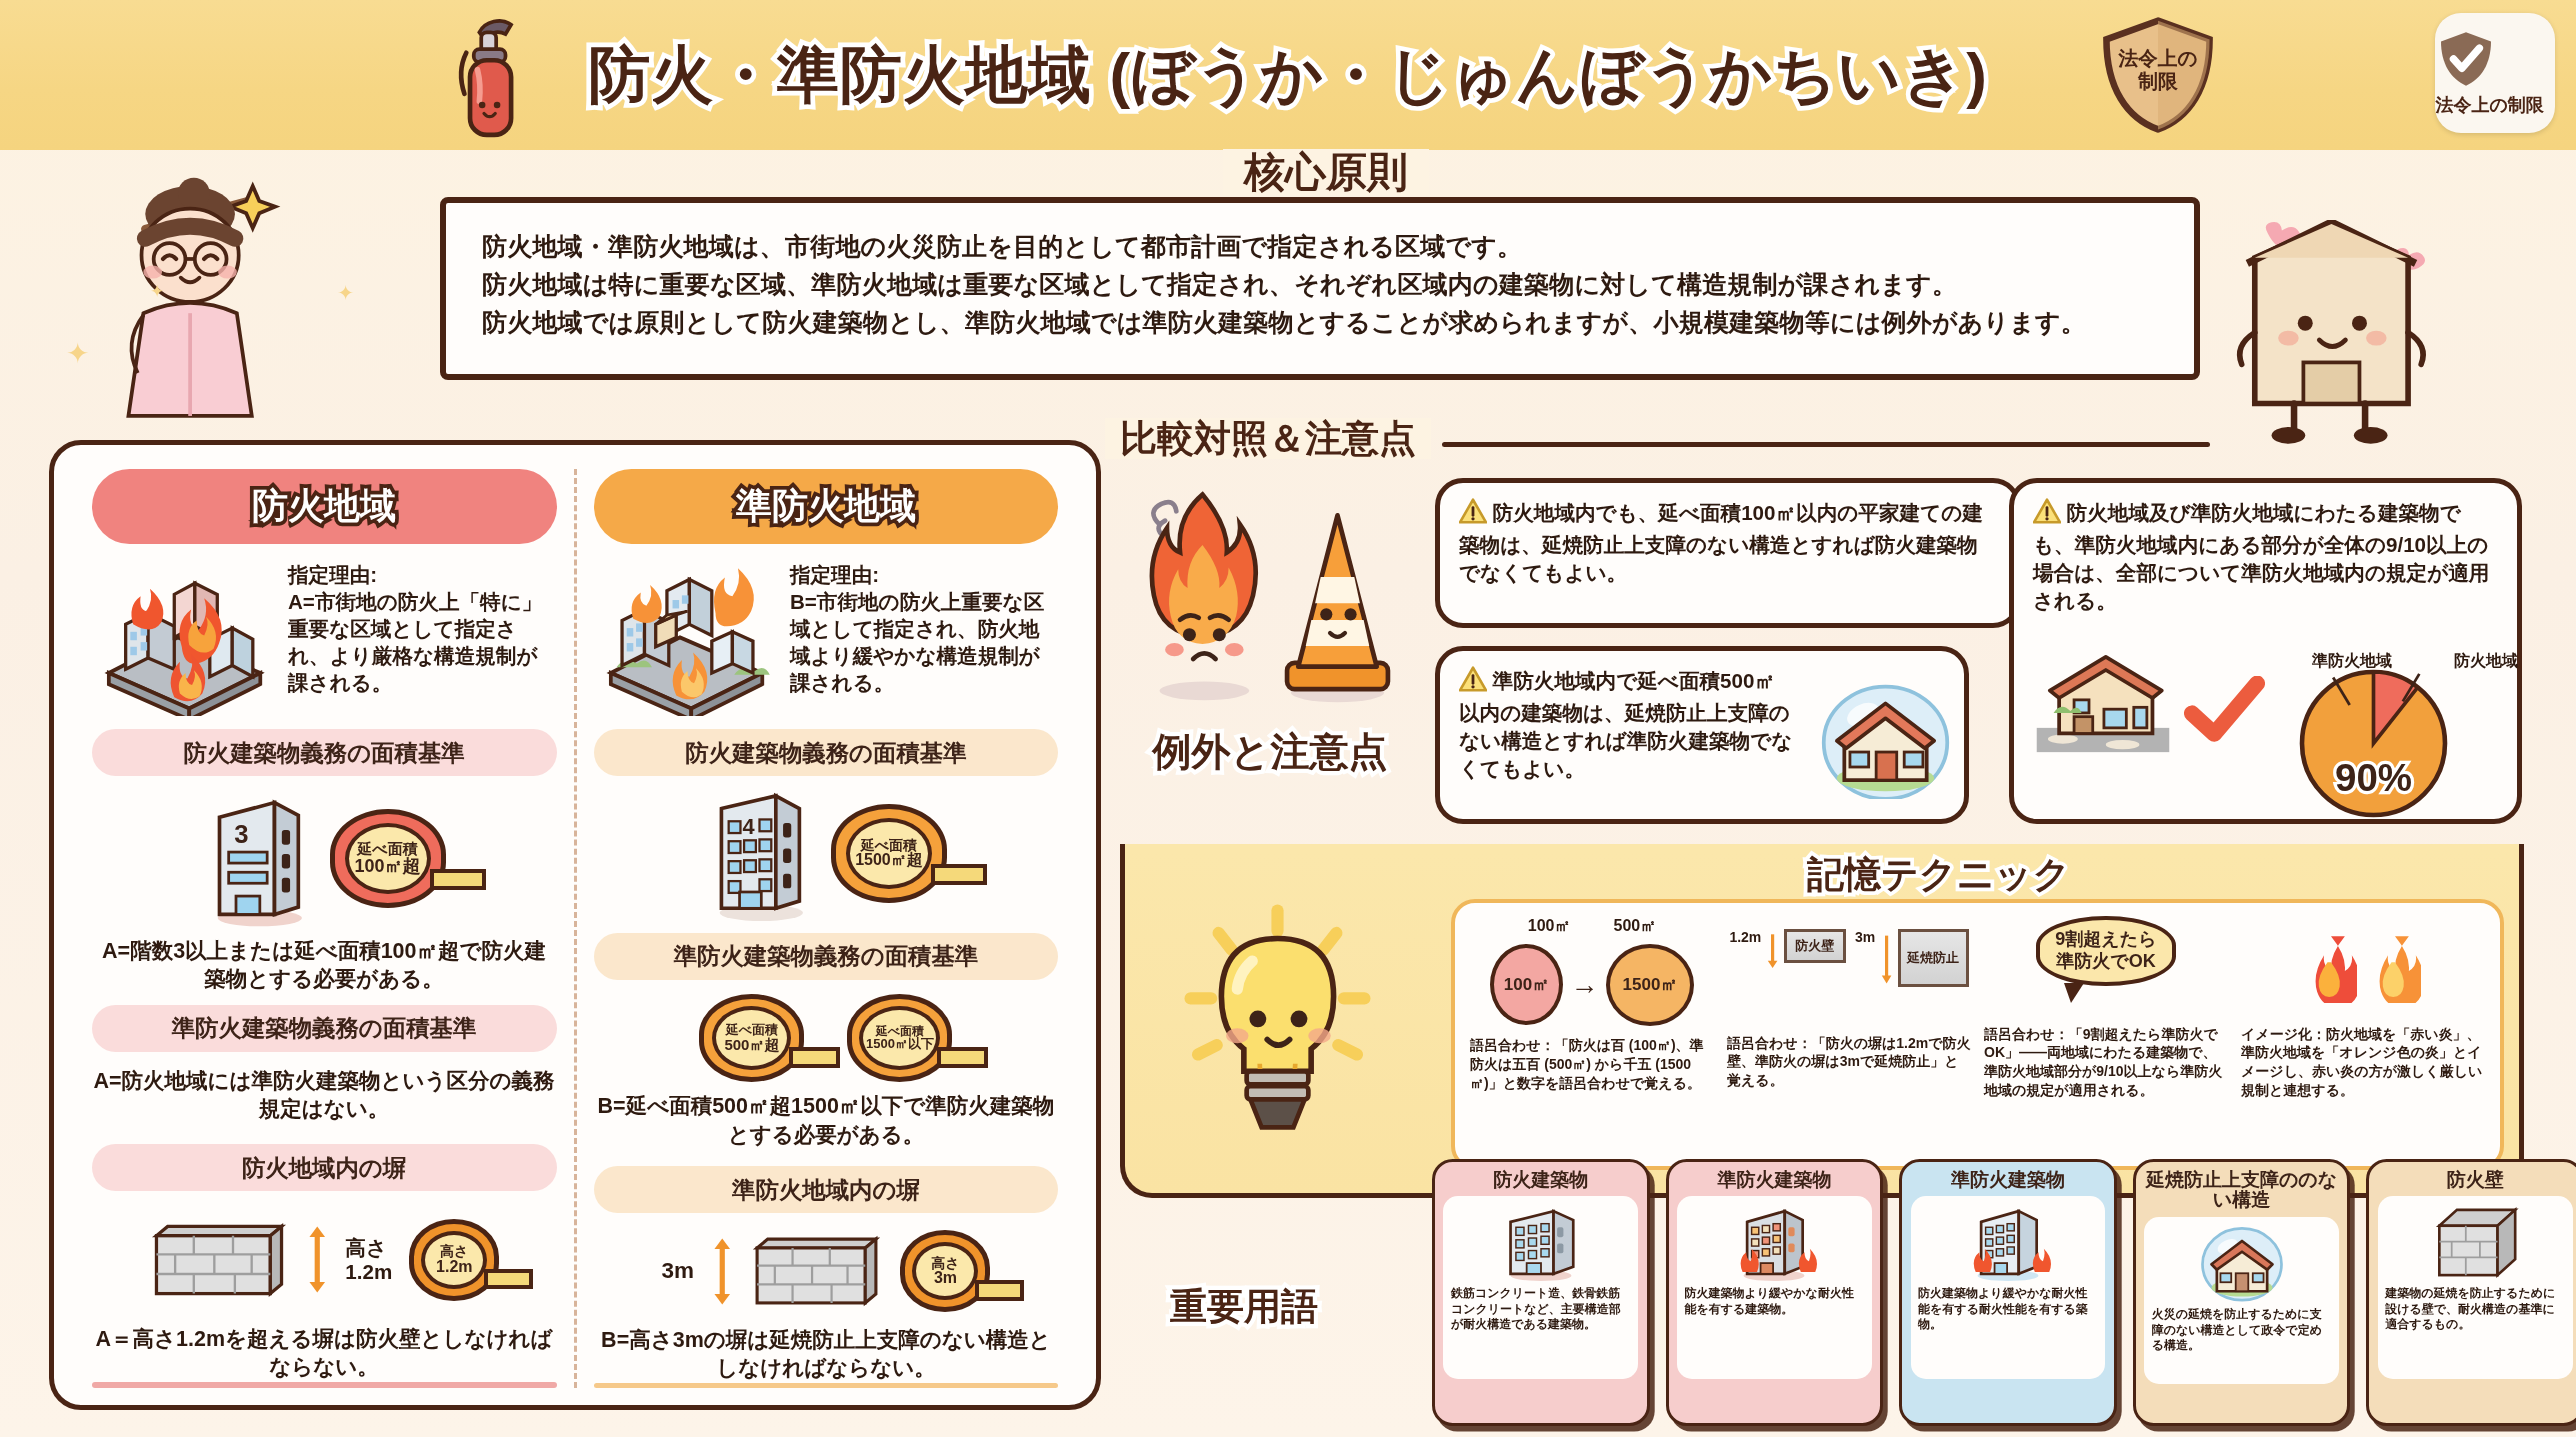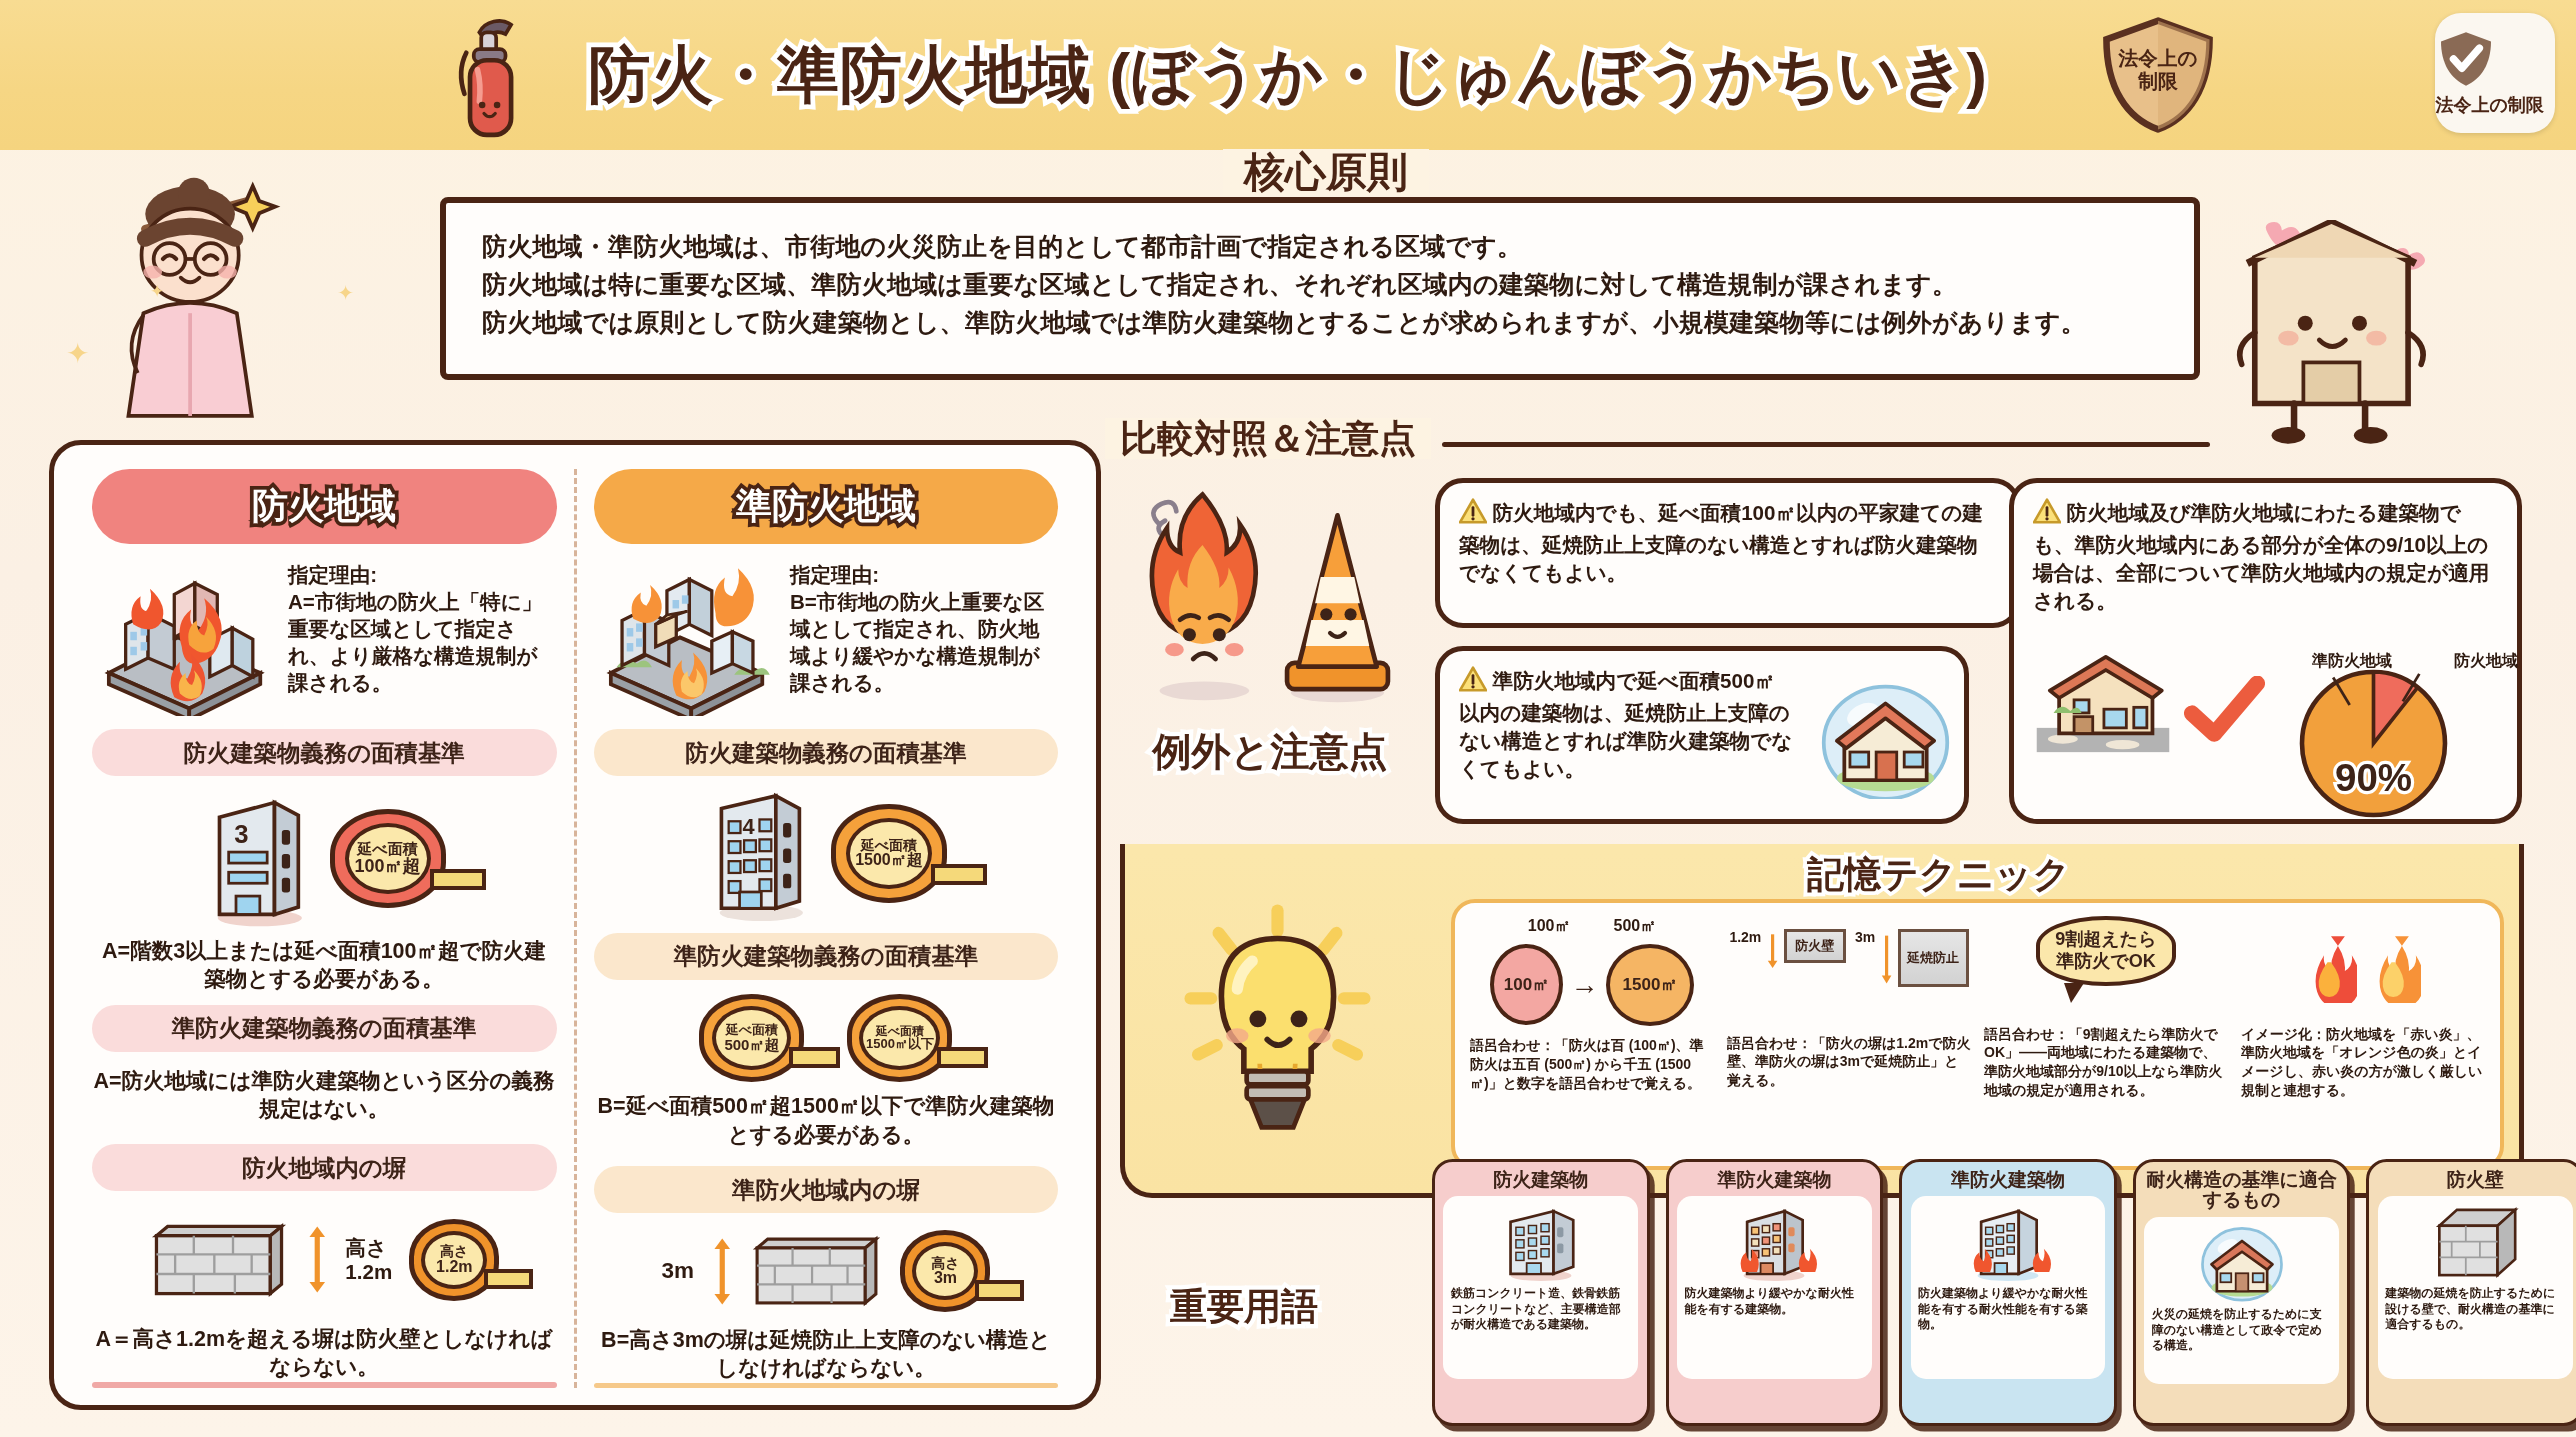--- a/index.html
+++ b/index.html
@@ -794,21 +794,21 @@
             <rect x="33" y="68" width="14" height="12" fill="#a8d8ee" stroke="#4a2414" stroke-width="2"></rect>
             <path d="M12 78 q-6 -14 4 -22 q0 8 5 10 q3 -8 1 -14 q12 12 6 26 z" fill="#f0562e"></path>
             <path d="M78 78 q-6 -14 4 -22 q0 8 5 10 q3 -8 1 -14 q12 12 6 26 z" fill="#f0562e"></path>
           </svg>
         </div>
         <div class="gtext">防火建築物より緩やかな耐火性能を有する耐火性能を有する築物。</div>
       </div>
     </div>
 
     <div class="gcard g-tan">
-      <div class="gtitle">耐火構造の基準に適合するもの</div>
+      <div class="gtitle">延焼防止上支障ののない構造</div>
       <div class="gbody" style="height:167px;">
         <div class="gart">
           <svg viewBox="0 0 100 88" width="90" height="79">
             <ellipse cx="50" cy="46" rx="44" ry="40" fill="#ddeef8" stroke="#8ec2dd" stroke-width="3"></ellipse>
             <ellipse cx="34" cy="26" rx="12" ry="7" fill="#ffffff" opacity=".75" transform="rotate(-25 34 26)"></ellipse>
             <ellipse cx="50" cy="72" rx="34" ry="10" fill="#b6db92"></ellipse>
             <path d="M22 76 L22 44 L50 24 L78 44 L78 76 Z" fill="#f6ecd6" stroke="#4a2414" stroke-width="3"></path>
             <path d="M16 46 L50 20 L84 46 L78 52 L50 32 L22 52 Z" fill="#d9775a" stroke="#4a2414" stroke-width="3" stroke-linejoin="round"></path>
             <rect x="43" y="56" width="14" height="20" fill="#c69070" stroke="#4a2414" stroke-width="2"></rect>
             <rect x="26" y="56" width="12" height="10" fill="#a8d8ee" stroke="#4a2414" stroke-width="2"></rect>

